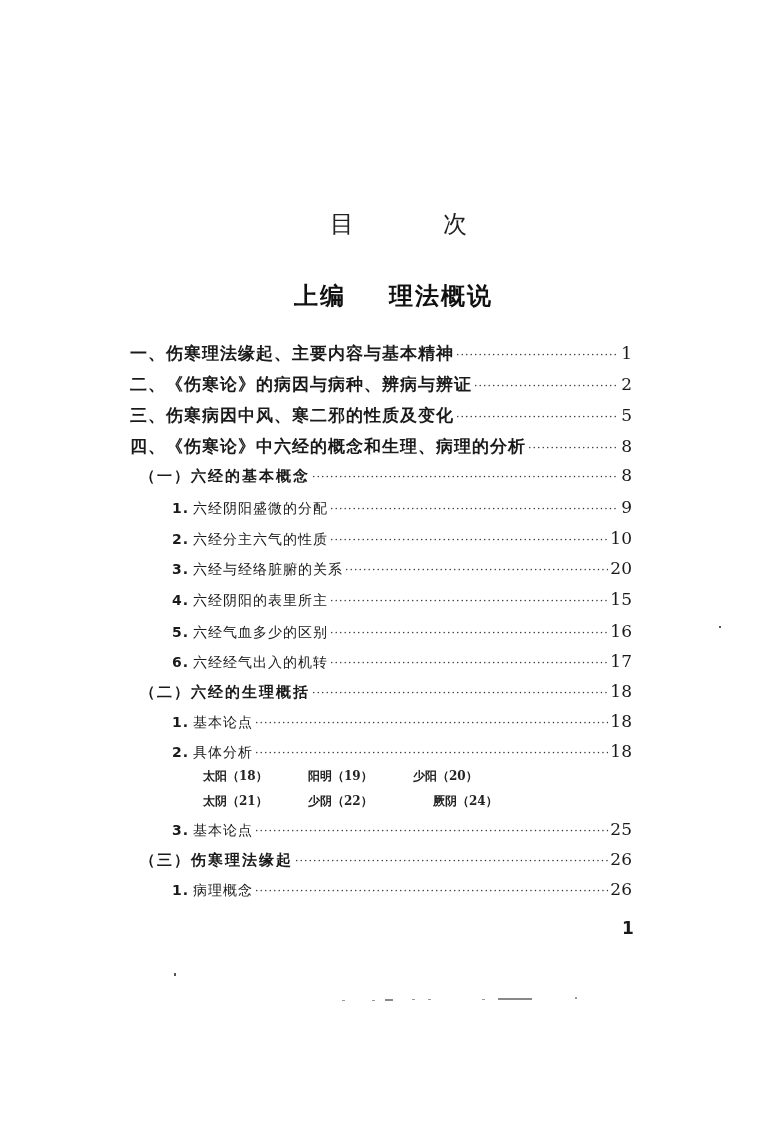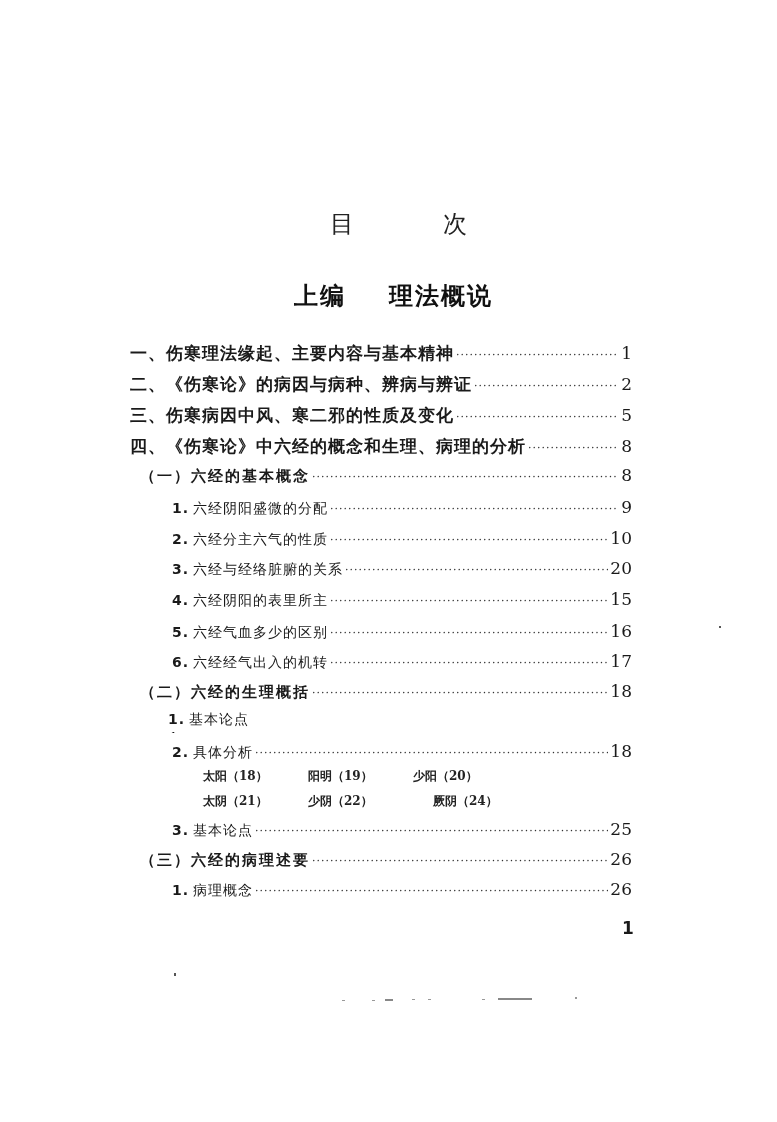--- a/index.html
+++ b/index.html
@@ -179,21 +179,21 @@
     <span class="label"><span class="num">6.</span><span>六经经气出入的机转</span></span>
     <span class="leader"></span>
     <span class="page-num">17</span>
   </div>
 
   <div class="toc-line lvl2" style="left:140px; top:681px;">
     <span class="label">（二）六经的生理概括</span>
     <span class="leader"></span>
     <span class="page-num">18</span>
   </div>
-  <div class="toc-line lvl3" style="left:166px; top:711px;flex-direction:column;">
+  <div class="toc-line lvl3" style="left:172px; top:711px;">
     <span class="label"><span class="num">1.</span><span>基本论点</span></span>
     <span class="leader"></span>
     <span class="page-num">18</span>
   </div>
   <div class="toc-line lvl3" style="left:172px; top:741px;">
     <span class="label"><span class="num">2.</span><span>具体分析</span></span>
     <span class="leader"></span>
     <span class="page-num">18</span>
   </div>
 
@@ -206,21 +206,21 @@
     <span class="cell" style="left:210px; top:25px;margin-left:20px;">厥阴（24）</span>
   </div>
 
   <div class="toc-line lvl3" style="left:172px; top:819px;">
     <span class="label"><span class="num">3.</span><span>基本论点</span></span>
     <span class="leader"></span>
     <span class="page-num">25</span>
   </div>
 
   <div class="toc-line lvl2" style="left:140px; top:849px;">
-    <span class="label">（三）六经的病理述要</span>
+    <span class="label">（三）伤寒理法缘起</span>
     <span class="leader"></span>
     <span class="page-num">26</span>
   </div>
   <div class="toc-line lvl3" style="left:172px; top:879px;">
     <span class="label"><span class="num">1.</span><span>病理概念</span></span>
     <span class="leader"></span>
     <span class="page-num">26</span>
   </div>
 
   <div class="folio">1</div>

